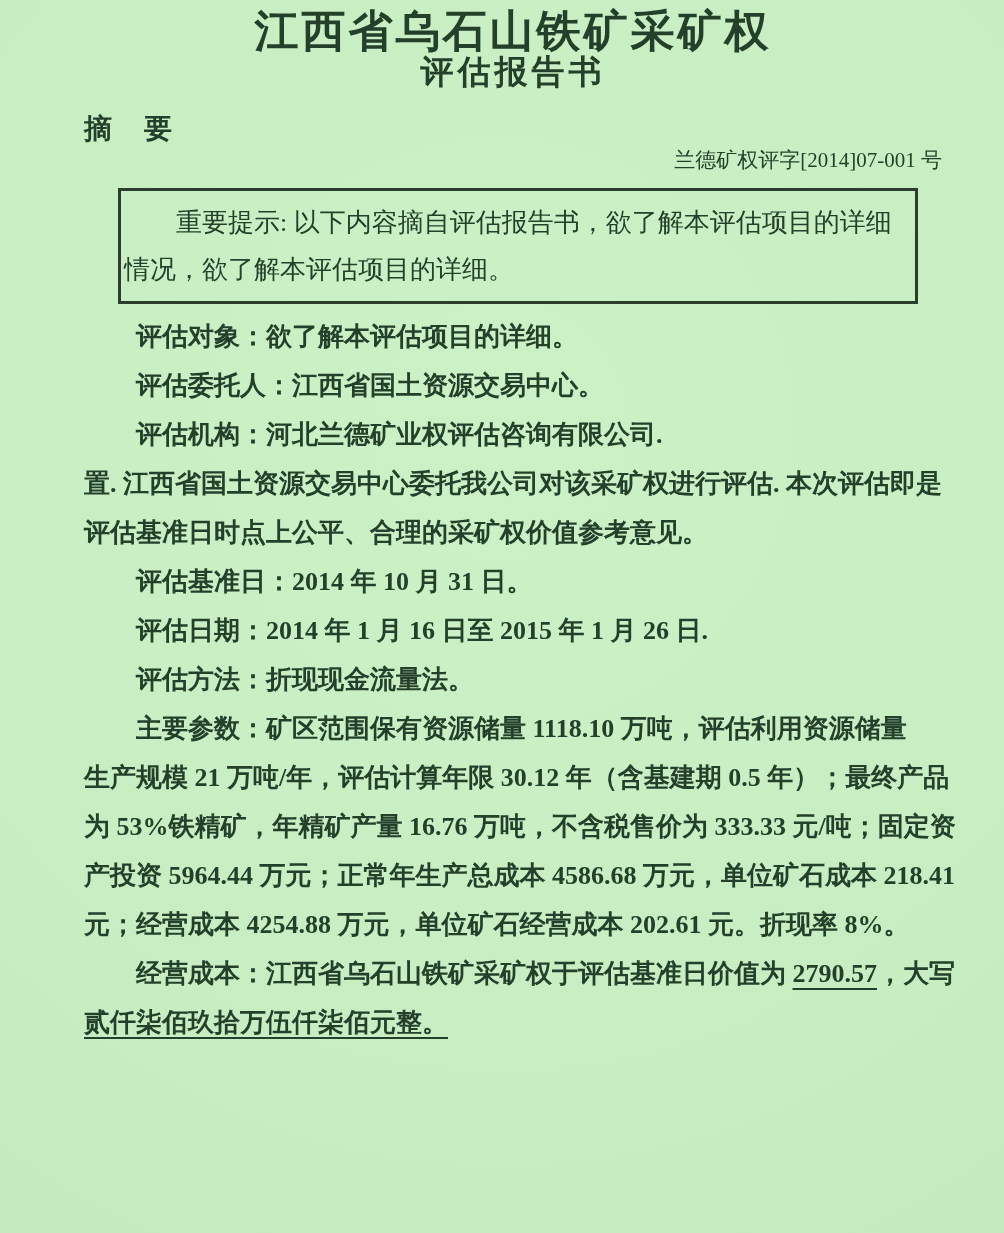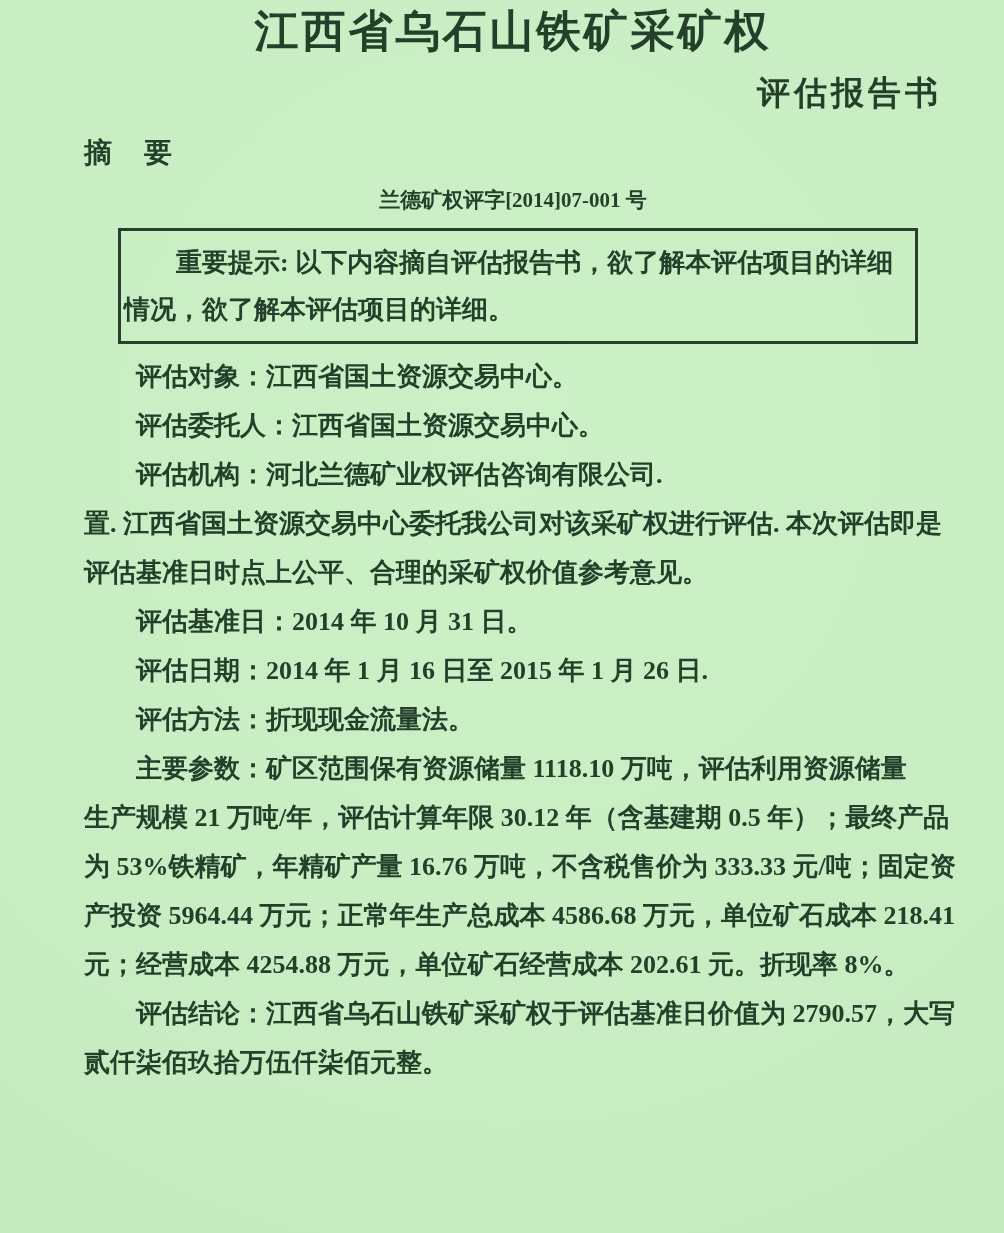--- a/index.html
+++ b/index.html
@@ -22,64 +22,63 @@
   }
   .doc-title {
     text-align: center;
     font-size: 44px;
     font-weight: bold;
     letter-spacing: 3px;
     padding-top: 12px;
     line-height: 40px;
   }
   .doc-subtitle {
-    text-align: right;
+    text-align: center;
     font-size: 33px;
     font-weight: bold;
     letter-spacing: 4px;
-    margin-top: 24px;
     line-height: 40px;
-    font-family: Liberation Mono, monospace;
   }
   .summary-heading {
     text-align: left;
     font-size: 28px;
     font-weight: bold;
     letter-spacing: 2px;
     margin-top: 20px;
     line-height: 34px;
   }
   .doc-number {
-    text-align: center;
+    text-align: right;
     font-size: 21px;
-    font-weight: 700;
-    margin-top: 16px;
+    font-weight: 400;
+    margin-top: 0;
     line-height: 28px;
   }
   .notice-box {
     border: 3px solid #2b3d2c;
     margin: 14px 24px 0 34px;
     padding: 8px 6px 8px 3px;
     font-size: 26px;
-    font-weight: 700;
+    font-weight: 400;
     line-height: 47px;
   }
   .body-text {
     margin-top: 8px;
     font-size: 26px;
     font-weight: 600;
     line-height: 49px;
   }
   .para {
     margin: 0;
   }
   .tline {
     white-space: nowrap;
   }
   .ul {
+    text-decoration: underline;
     text-decoration-thickness: 2px;
     text-underline-offset: 6px;
   }
 </style>
 </head>
 <body>
 
 <div class="page">
 
   <div class="doc-title">江西省乌石山铁矿采矿权</div>
@@ -90,21 +89,21 @@
 
   <div class="doc-number">兰德矿权评字[2014]07-001 号</div>
 
   <div class="notice-box">
       <div class="tline">　　重要提示: 以下内容摘自评估报告书，欲了解本评估项目的详细</div>
       <div class="tline">情况，欲了解本评估项目的详细。</div>
     </div>
 
   <div class="body-text">
     <div class="para">
-        <div class="tline">　　评估对象：江西省国土资源交易中心。</div>
+        <div class="tline">　　评估对象：欲了解本评估项目的详细。</div>
       </div>
     <div class="para">
         <div class="tline">　　评估委托人：江西省国土资源交易中心。</div>
       </div>
     <div class="para">
         <div class="tline">　　评估机构：河北兰德矿业权评估咨询有限公司.</div>
       </div>
     <div class="para">
         <div class="tline">置. 江西省国土资源交易中心委托我公司对该采矿权进行评估. 本次评估即是</div>
         <div class="tline">评估基准日时点上公平、合理的采矿权价值参考意见。</div>
@@ -120,18 +119,18 @@
       </div>
     <div class="para">
         <div class="tline">　　主要参数：矿区范围保有资源储量 1118.10 万吨，评估利用资源储量</div>
         <div class="tline">生产规模 21 万吨/年，评估计算年限 30.12 年（含基建期 0.5 年）；最终产品</div>
         <div class="tline">为 53%铁精矿，年精矿产量 16.76 万吨，不含税售价为 333.33 元/吨；固定资</div>
         <div class="tline">产投资 5964.44 万元；正常年生产总成本 4586.68 万元，单位矿石成本 218.41</div>
         <div class="tline">元；经营成本 4254.88 万元，单位矿石经营成本 202.61 元。折现率 8%。</div>
       </div>
 
     <div class="para">
-      <div class="tline"><span>　　评估结论：江西省乌石山铁矿采矿权于评估基准日价值为 </span><span class="ul">2790.57</span><span>，大写</span></div>
+      <div class="tline"><span>　　经营成本：江西省乌石山铁矿采矿权于评估基准日价值为 </span><span class="ul">2790.57</span><span>，大写</span></div>
       <div class="tline"><span class="ul">贰仟柒佰玖拾万伍仟柒佰元整。</span></div>
     </div>
   </div>
 
 </div>
 
 </body></html>

